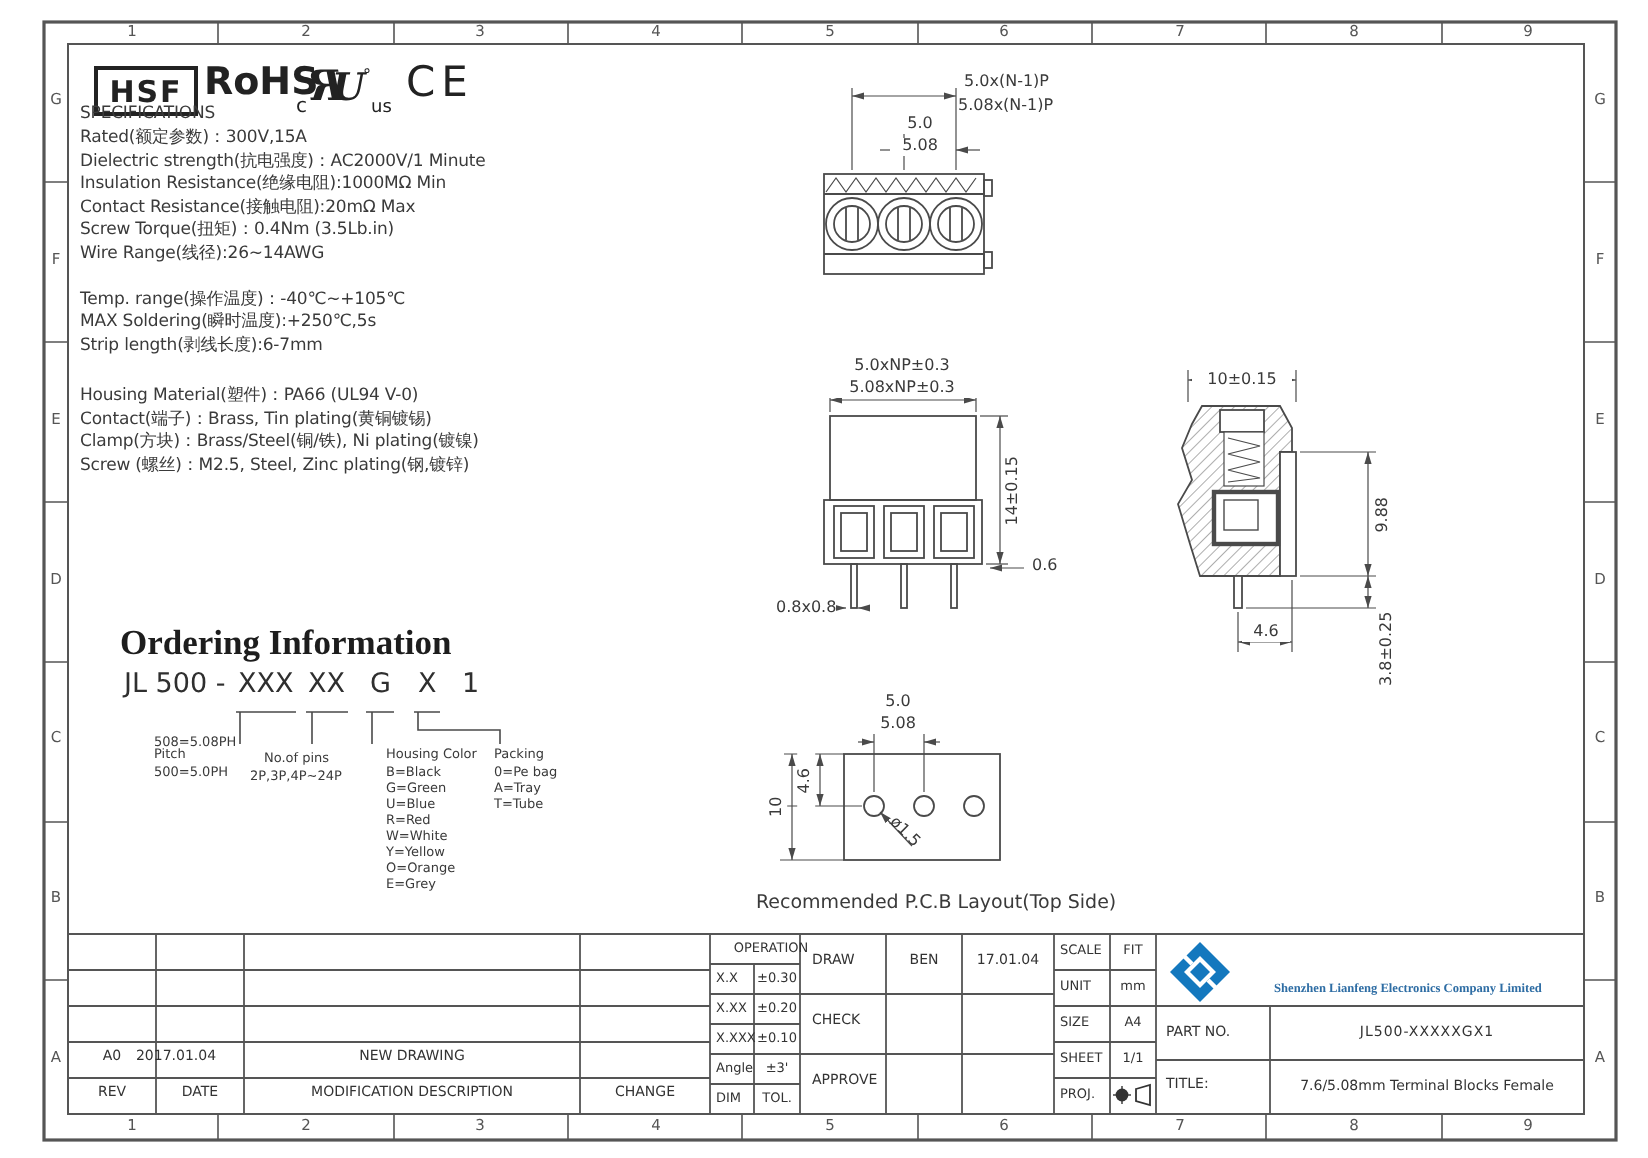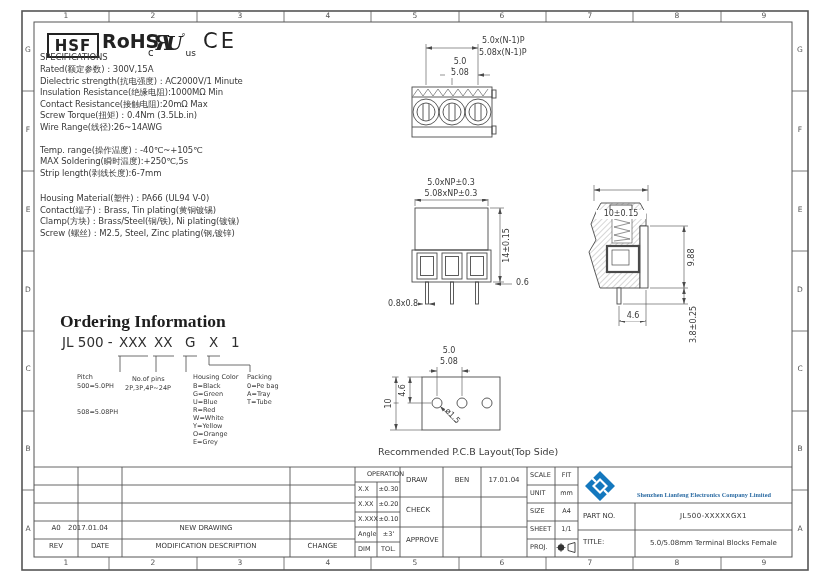--- a/index.html
+++ b/index.html
@@ -236,21 +236,21 @@
   <div class="ordtitle">Ordering Information</div>
   <div class="t code" style="left:62px;top:335px;">JL 500 -</div>
   <div class="t code" style="left:119px;top:335px;">XXX</div>
   <div class="t code" style="left:154px;top:335px;">XX</div>
   <div class="t code" style="left:185px;top:335px;">G</div>
   <div class="t code" style="left:209px;top:335px;">X</div>
   <div class="t code" style="left:231px;top:335px;">1</div>
 
   <div class="t ord" style="left:77px;top:374px;">Pitch</div>
   <div class="t ord" style="left:77px;top:383px;">500=5.0PH</div>
-  <div class="t ord" style="left:77px;top:409px;">508=5.08PH</div>
+  <div class="t ord" style="left:77px;top:368px;">508=5.08PH</div>
   <div class="t ord" style="left:132px;top:376px;">No.of pins</div>
   <div class="t ord" style="left:125px;top:385px;">2P,3P,4P~24P</div>
   <div class="t ord" style="left:193px;top:374px;">Housing Color</div>
   <div class="t ord" style="left:193px;top:383px;">B=Black</div>
   <div class="t ord" style="left:193px;top:391px;">G=Green</div>
   <div class="t ord" style="left:193px;top:399px;">U=Blue</div>
   <div class="t ord" style="left:193px;top:407px;">R=Red</div>
   <div class="t ord" style="left:193px;top:415px;">W=White</div>
   <div class="t ord" style="left:193px;top:423px;">Y=Yellow</div>
   <div class="t ord" style="left:193px;top:431px;">O=Orange</div>
@@ -264,21 +264,21 @@
   <div class="t dim" style="left:479px;top:49px;">5.08x(N-1)P</div>
   <div class="t dim c" style="left:448px;top:58px;width:24px;">5.0</div>
   <div class="t dim c" style="left:445px;top:69px;width:30px;">5.08</div>
 
   <div class="t dim c" style="left:408px;top:179px;width:86px;">5.0xNP±0.3</div>
   <div class="t dim c" style="left:405px;top:190px;width:92px;">5.08xNP±0.3</div>
   <div class="t dim c rot" style="left:482px;top:241px;width:50px;">14±0.15</div>
   <div class="t dim" style="left:516px;top:279px;">0.6</div>
   <div class="t dim" style="left:388px;top:300px;">0.8x0.8</div>
 
-  <div class="t dim c" style="left:596px;top:186px;width:50px;margin-top:24px;">10±0.15</div>
+  <div class="t dim c" style="left:596px;top:186px;width:50px;">10±0.15</div>
   <div class="t dim c rot" style="left:667px;top:253px;width:50px;">9.88</div>
   <div class="t dim c rot" style="left:669px;top:320px;width:50px;">3.8±0.25</div>
   <div class="t dim c" style="left:621px;top:312px;width:24px;">4.6</div>
 
   <div class="t dim c" style="left:437px;top:347px;width:24px;">5.0</div>
   <div class="t dim c" style="left:434px;top:358px;width:30px;">5.08</div>
   <div class="t dim c rot" style="left:378px;top:386px;width:50px;">4.6</div>
   <div class="t dim c rot" style="left:364px;top:399px;width:50px;">10</div>
   <div class="t dim c rot45" style="left:437px;top:412px;width:30px;background:transparent;">ø1.5</div>
   <div class="t" style="left:378px;top:447px;font-size:9.5px;">Recommended P.C.B Layout(Top Side)</div>
@@ -331,15 +331,15 @@
   <svg style="left:584px;top:470px;" width="32" height="32" viewBox="0 0 32 32">
     <path fill-rule="evenodd" fill="#1478be" d="M16,1 L31,16 L16,31 L1,16 Z M16,8 L24,16 L16,24 L8,16 Z"></path>
     <line x1="6" y1="6" x2="12" y2="12" stroke="#fff" stroke-width="2.2"></line>
     <line x1="20" y1="20" x2="26" y2="26" stroke="#fff" stroke-width="2.2"></line>
     <path d="M16,11 L21,16 L16,21 L11,16 Z" fill="#1478be"></path>
   </svg>
   <div class="t en c" style="left:618px;top:491px;width:172px;">Shenzhen Lianfeng Electronics Company Limited</div>
   <div class="t tb" style="left:583px;top:513px;">PART NO.</div>
   <div class="t tb c" style="left:635px;top:513px;width:157px;letter-spacing:.5px;">JL500-XXXXXGX1</div>
   <div class="t tb" style="left:583px;top:539px;">TITLE:</div>
-  <div class="t tb c" style="left:635px;top:540px;width:157px;">5.0/5.08mm Terminal Blocks Female</div>
+  <div class="t tb c" style="left:635px;top:540px;width:157px;">7.6/5.08mm Terminal Blocks Female</div>
 
 </div>
 
 </body></html>

